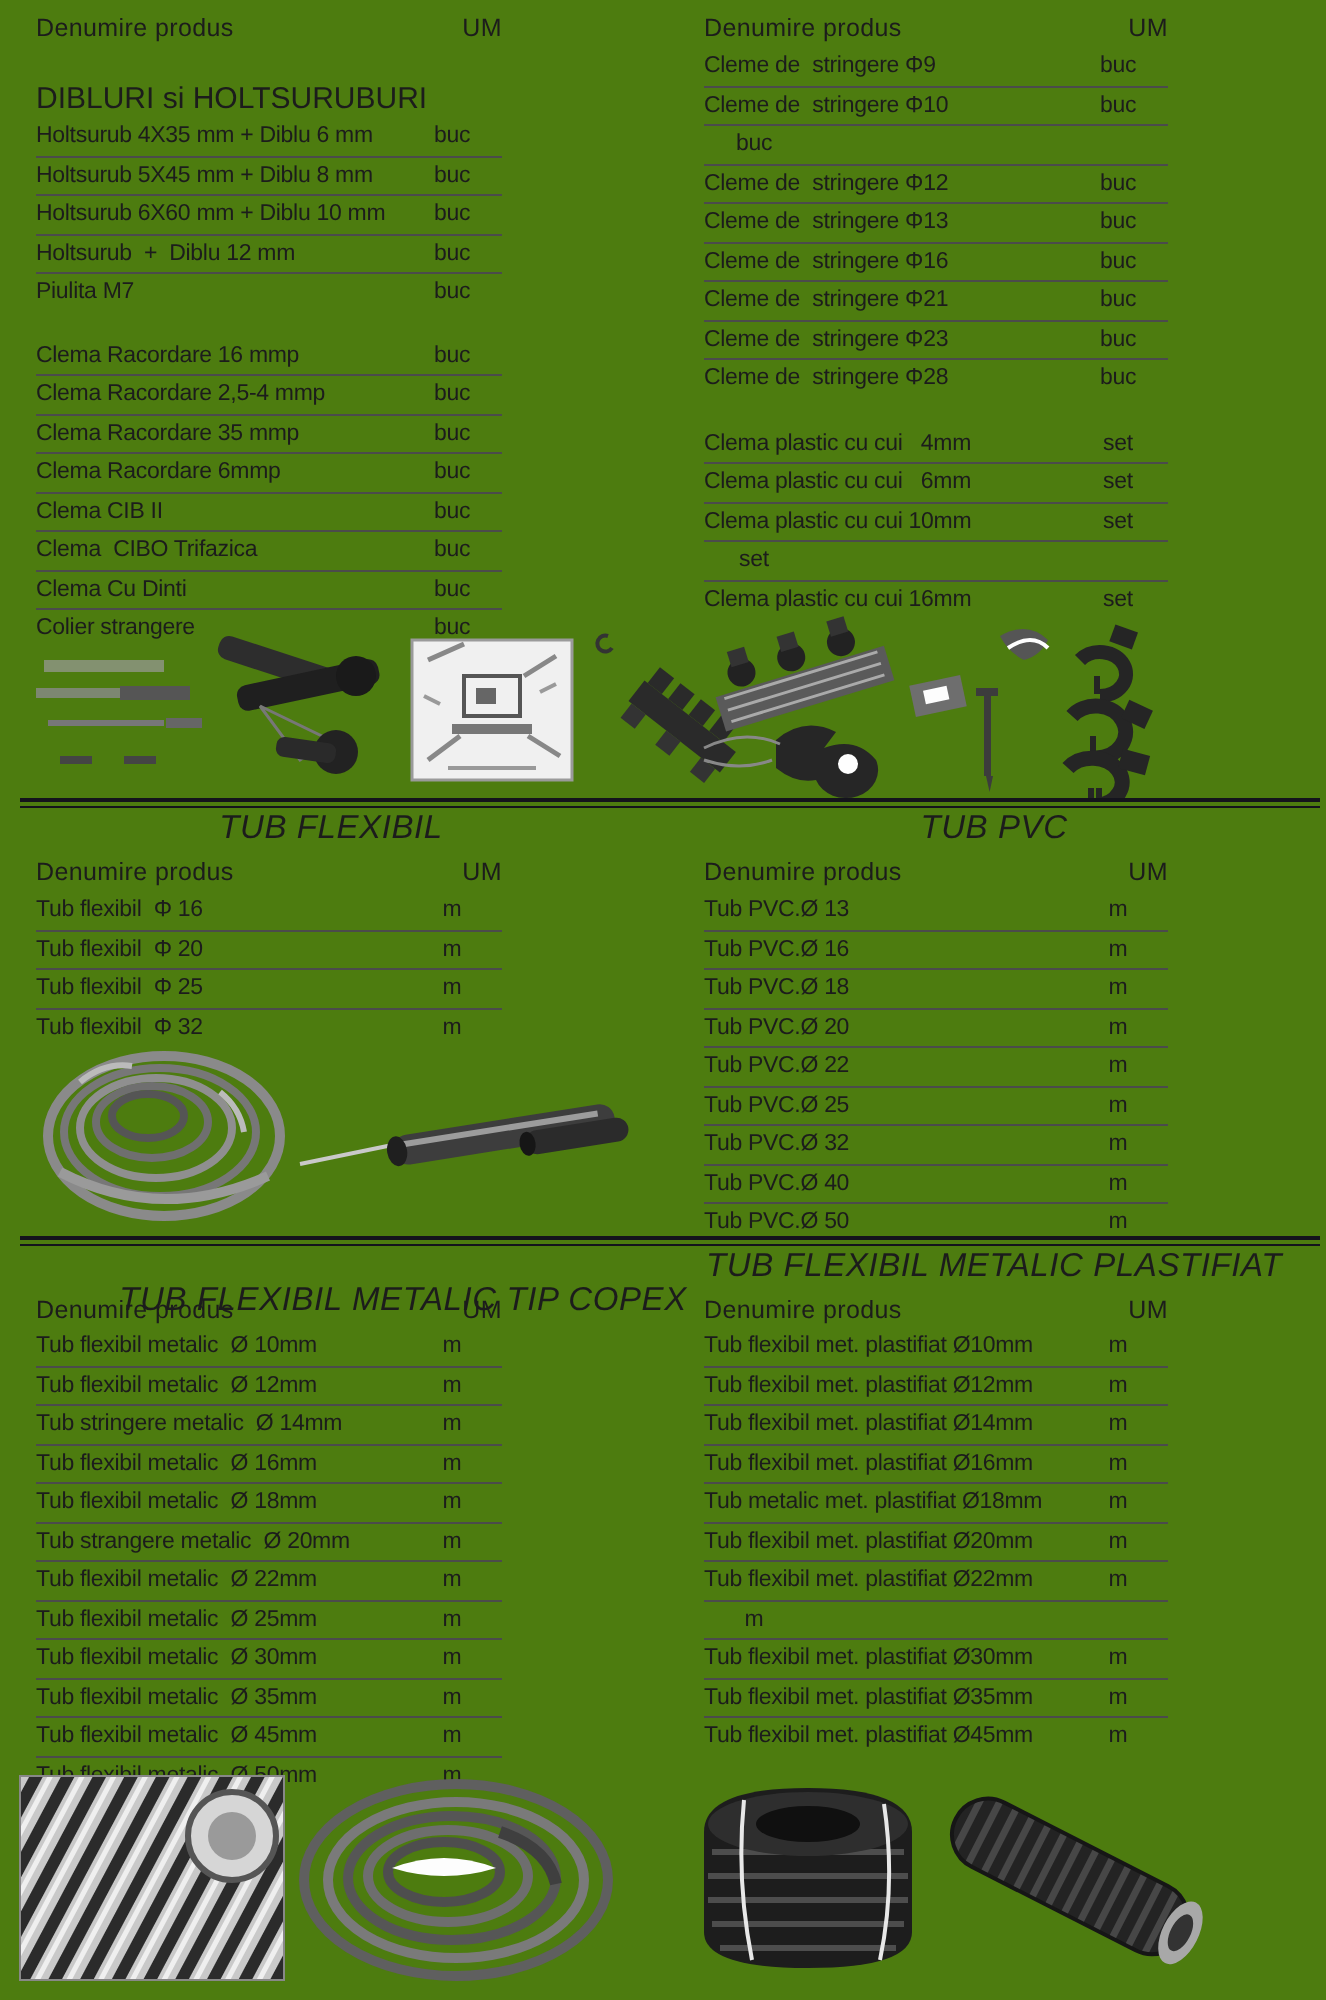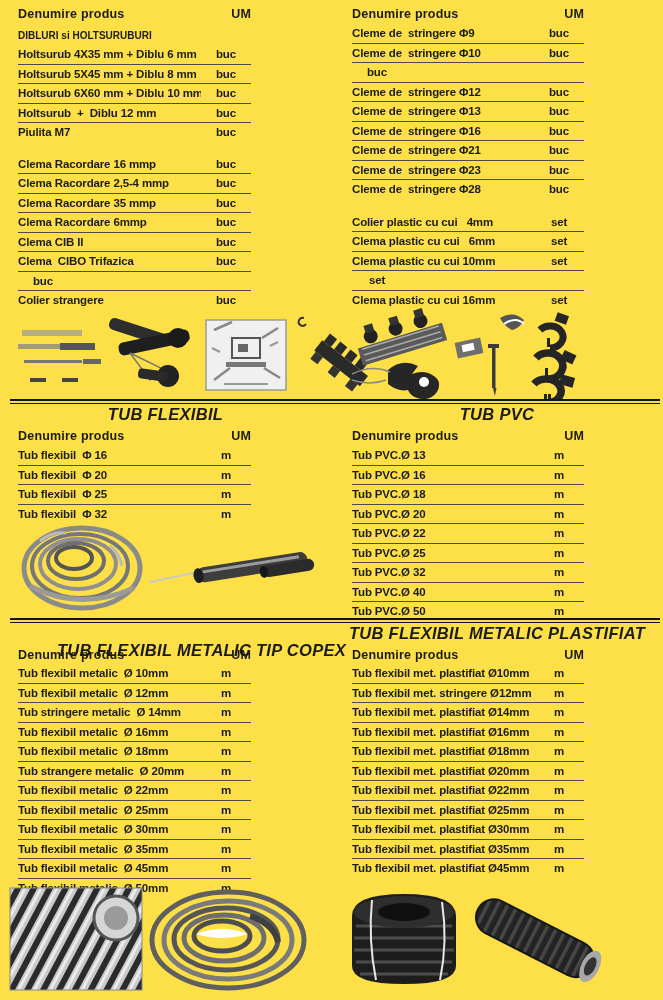--- a/index.html
+++ b/index.html
@@ -1,25 +1,25 @@
 <!DOCTYPE html>
 <html><head>
 <meta charset="utf-8">
 <style>
   html,body{margin:0;padding:0;background:#e8e8e8;}
   #page{
-    position:relative; width:663px; height:1000px; background:#fde047;
-    font-family:"Liberation Sans", sans-serif; font-weight:bold; color:#1c1c1c;
+    position:relative; width:663px; height:1000px; background:#4d7c0f;
+    font-family:"Liberation Sans", sans-serif; font-weight:normal; color:#1c1c1c;
     overflow:hidden; margin:0 auto;
   }
   .tbl{position:absolute;}
   .hdr{display:flex; align-items:center; height:20px; font-size:12.5px; letter-spacing:0.2px;}
   .hdr .c-name{flex:1;}
   .hdr .c-um{width:50px; text-align:right;}
-  .group-heading{height:18px; line-height:18px; font-size:10px; margin-top:3px; white-space:pre;}
+  .group-heading{height:18px; line-height:18px; font-size:15px; margin-top:17px; white-space:pre;}
   .rows .row{display:flex; height:18.5px; line-height:18px; align-items:center;
     border-bottom:1.6px solid #4b4b4b; font-size:11.5px; letter-spacing:-0.15px;}
   .rows .row.last{border-bottom:none;}
   .rows .c-name{flex:1; white-space:pre; overflow:hidden;}
   .rows .c-um{width:50px; text-align:center; white-space:pre;}
   .gap{height:14px;}
   .double-rule{position:absolute; left:10px; width:650px; height:2px;
     border-top:2.4px solid #14141c; border-bottom:1.6px solid #14141c;}
   .sec-title{position:absolute; text-align:center; font-size:16.5px; font-style:italic;
     letter-spacing:0.3px; height:20px; line-height:20px; white-space:nowrap;}
@@ -78,20 +78,21 @@
         </div>
         <div class="row">
           <span class="c-name">Clema CIB II</span>
           <span class="c-um">buc</span>
         </div>
         <div class="row">
           <span class="c-name">Clema  CIBO Trifazica</span>
           <span class="c-um">buc</span>
         </div>
         <div class="row">
+          <span class="c-name">Clema Cu Dinti</span>
           <span class="c-um">buc</span>
         </div>
         <div class="row last">
           <span class="c-name">Colier strangere</span>
           <span class="c-um">buc</span>
         </div>
       </div>
   </div>
 
   <div class="tbl" style="left:352px; top:4px; width:232px;">
@@ -132,21 +133,21 @@
           <span class="c-um">buc</span>
         </div>
         <div class="row last">
           <span class="c-name">Cleme de  stringere Φ28</span>
           <span class="c-um">buc</span>
         </div>
       </div>
     <div class="gap"></div>
     <div class="rows">
         <div class="row">
-          <span class="c-name">Colier plastic cu cui   4mm</span>
+          <span class="c-name">Clema plastic cu cui   4mm</span>
           <span class="c-um">set</span>
         </div>
         <div class="row">
           <span class="c-name">Clema plastic cu cui   6mm</span>
           <span class="c-um">set</span>
         </div>
         <div class="row">
           <span class="c-name">Clema plastic cu cui 10mm</span>
           <span class="c-um">set</span>
         </div>
@@ -396,45 +397,44 @@
     <div class="hdr" style="height:19px;">
       <span class="c-name">Denumire produs</span>
       <span class="c-um">UM</span>
     </div>
     <div class="rows">
         <div class="row">
           <span class="c-name">Tub flexibil met. plastifiat Ø10mm</span>
           <span class="c-um">m</span>
         </div>
         <div class="row">
-          <span class="c-name">Tub flexibil met. stringere Ø12mm</span>
+          <span class="c-name">Tub flexibil met. plastifiat Ø12mm</span>
           <span class="c-um">m</span>
         </div>
         <div class="row">
           <span class="c-name">Tub flexibil met. plastifiat Ø14mm</span>
           <span class="c-um">m</span>
         </div>
         <div class="row">
           <span class="c-name">Tub flexibil met. plastifiat Ø16mm</span>
           <span class="c-um">m</span>
         </div>
         <div class="row">
-          <span class="c-name">Tub flexibil met. plastifiat Ø18mm</span>
+          <span class="c-name">Tub metalic met. plastifiat Ø18mm</span>
           <span class="c-um">m</span>
         </div>
         <div class="row">
           <span class="c-name">Tub flexibil met. plastifiat Ø20mm</span>
           <span class="c-um">m</span>
         </div>
         <div class="row">
           <span class="c-name">Tub flexibil met. plastifiat Ø22mm</span>
           <span class="c-um">m</span>
         </div>
         <div class="row">
-          <span class="c-name">Tub flexibil met. plastifiat Ø25mm</span>
           <span class="c-um">m</span>
         </div>
         <div class="row">
           <span class="c-name">Tub flexibil met. plastifiat Ø30mm</span>
           <span class="c-um">m</span>
         </div>
         <div class="row">
           <span class="c-name">Tub flexibil met. plastifiat Ø35mm</span>
           <span class="c-um">m</span>
         </div>

